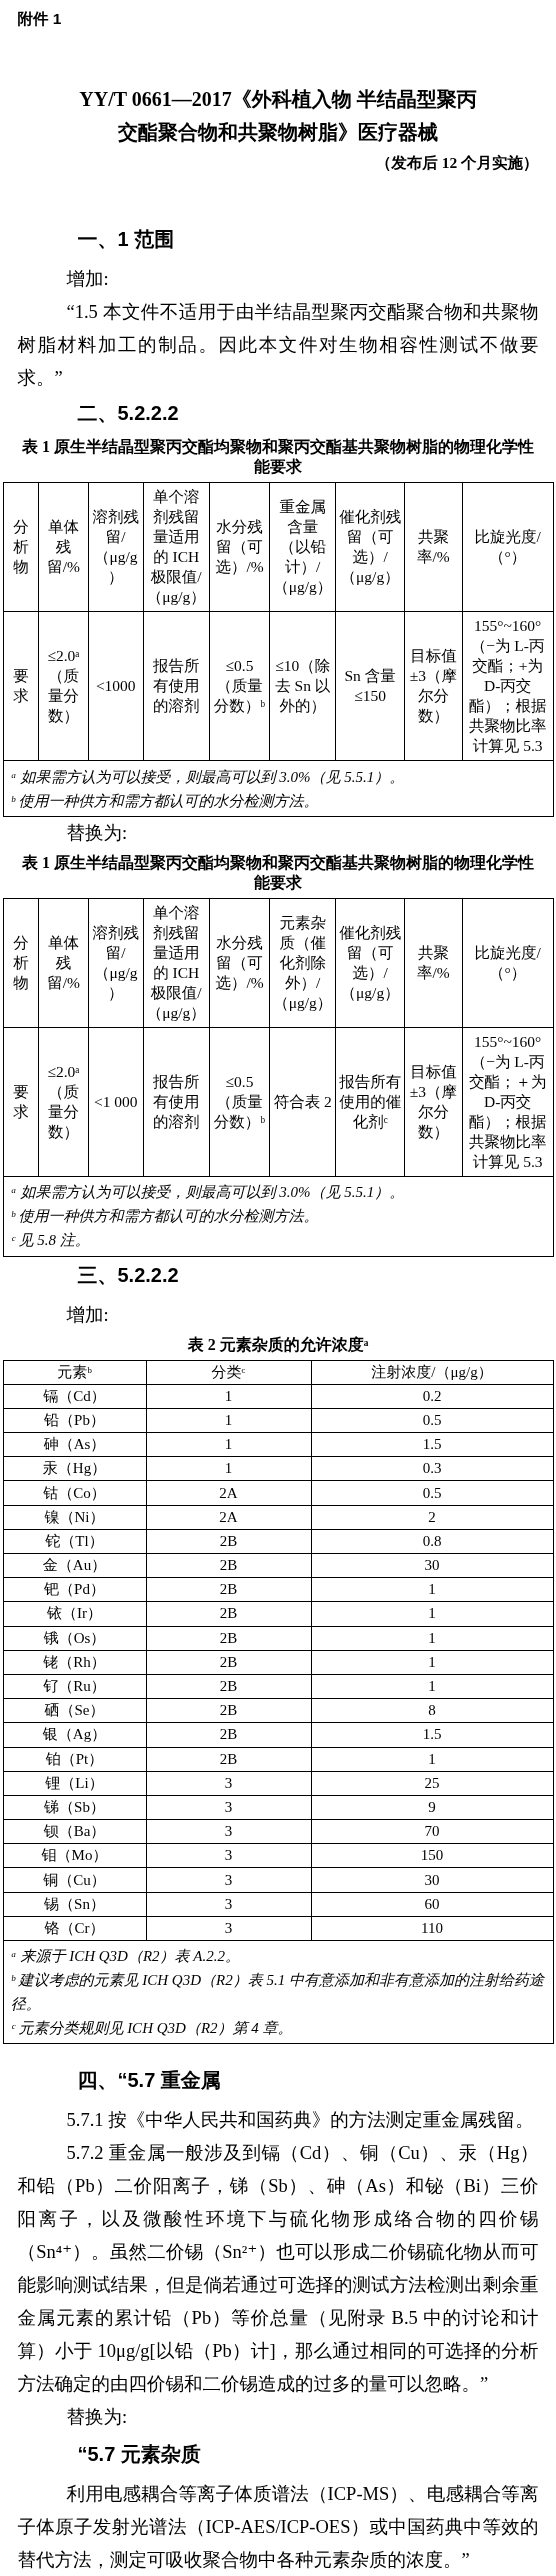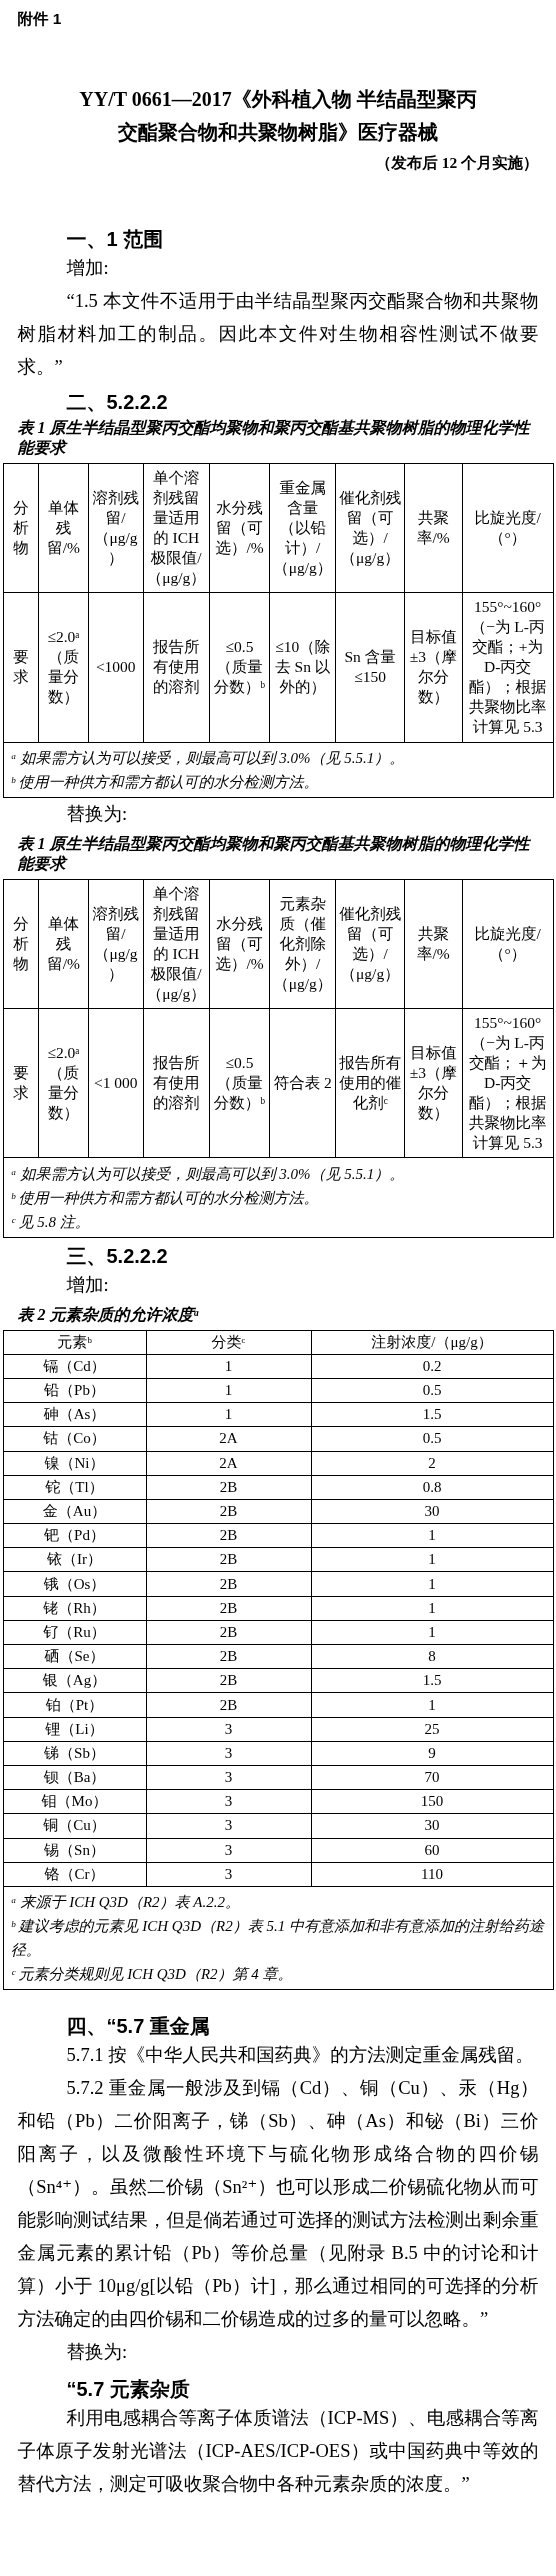--- a/index.html
+++ b/index.html
@@ -9,26 +9,26 @@
   }
   .doc{padding:9.3px 17.5px 67px 17.5px;}
   .attach{
     font-family:Liberation Sans, sans-serif;
     font-weight:bold;font-size:15.5px;line-height:20.6px;
   }
   .title{margin-top:53px;text-align:center;font-weight:bold;font-size:20px;line-height:33px;}
   .subtitle{margin-top:3.1px;text-align:right;font-weight:bold;font-size:15.5px;line-height:21.6px;}
   .h{
     font-family:"Liberation Sans","DejaVu Sans",sans-serif;
-    font-weight:bold;font-size:20px;line-height:25px;margin:0;padding-left:49px;
+    font-weight:bold;font-size:20px;line-height:25px;margin:11px;padding-left:49px;
   }
   .h-quote{padding-left:49px;}
   p.body{font-size:18.5px;line-height:33px;margin:0;text-indent:2.65em;text-align:justify;}
   p.plain{font-size:18.5px;line-height:33px;margin:0;text-indent:2.65em;}
-  .table-title{font-size:16px;font-weight:bold;text-align:left;line-height:20.6px;margin:3.1px 0 0 0;font-style:italic;}
+  .table-title{font-size:16px;font-weight:bold;text-align:center;line-height:20.6px;margin:3.1px 0 0 0;}
   table{border-collapse:collapse;border:1.5px solid #000;width:551px;margin:4.1px 0 0 -15px;table-layout:fixed;}
   th,td{border:1px solid #000;vertical-align:middle;}
   .t1 th,.t1 td{font-weight:normal;font-size:15.5px;line-height:20px;padding:4.1px 2.6px;text-align:center;word-break:break-word;}
   .t2 th,.t2 td{font-weight:normal;font-size:15px;line-height:19px;padding:2.1px 4.1px;text-align:center;}
   td.notes-cell{padding:3.1px 7.2px;text-align:left;font-style:italic;}
   .note{font-size:15px;line-height:24px;text-align:left;text-indent:0;}
   .mt-sec{margin-top:53px;}
   .mt-h{margin-top:6.2px;}
   .mt-p{margin-top:4.1px;}
   .mt-rep{margin-top:16.5px;}
@@ -181,20 +181,25 @@
         <td>铅（Pb）</td>
         <td>1</td>
         <td>0.5</td>
       </tr>
         <tr>
         <td>砷（As）</td>
         <td>1</td>
         <td>1.5</td>
       </tr>
         <tr>
+        <td>汞（Hg）</td>
+        <td>1</td>
+        <td>0.3</td>
+      </tr>
+        <tr>
         <td>钴（Co）</td>
         <td>2A</td>
         <td>0.5</td>
       </tr>
         <tr>
         <td>镍（Ni）</td>
         <td>2A</td>
         <td>2</td>
       </tr>
         <tr>

